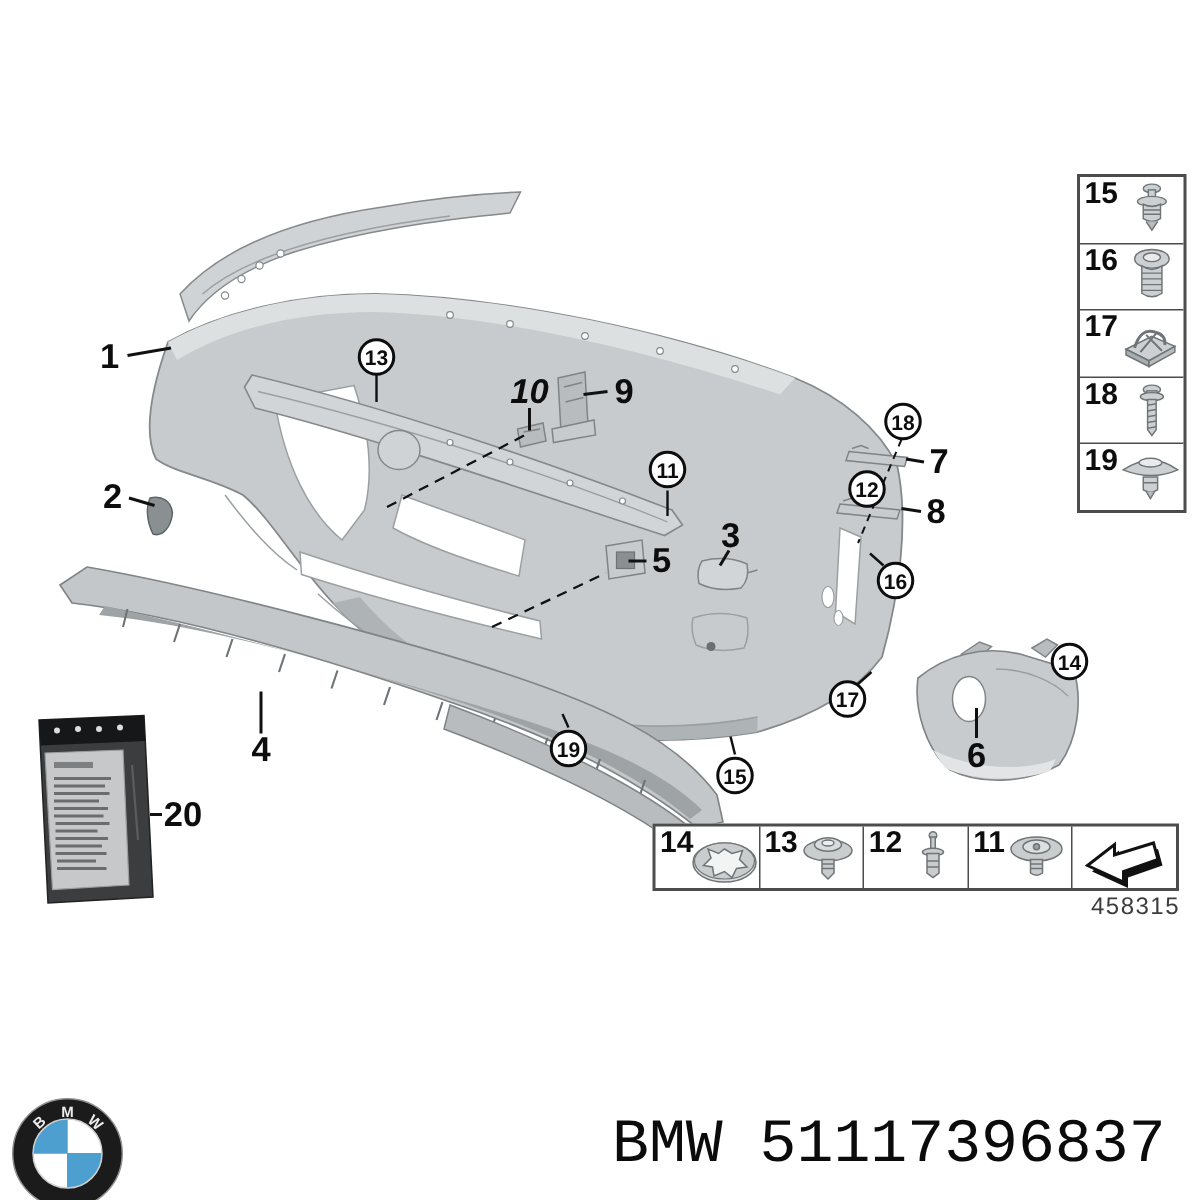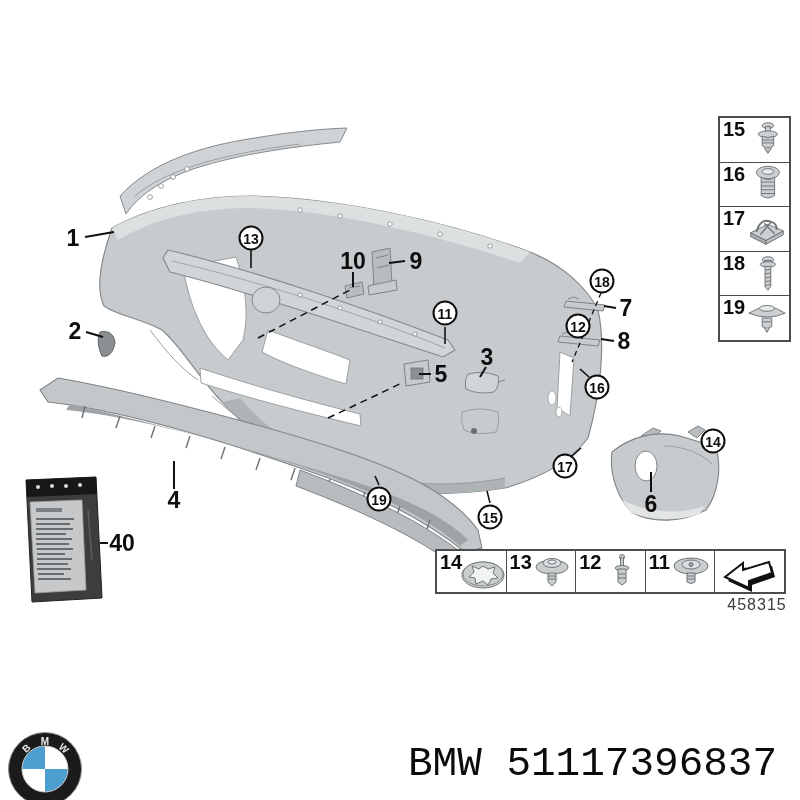--- a/index.html
+++ b/index.html
@@ -219,22 +219,22 @@
 <div style="position:absolute;left:0;top:0;width:800px;height:800px;pointer-events:none;">
     <div class="callout plain" style="left: 73px; top: 238px; pointer-events: auto;">1</div>
     <div class="callout plain" style="left: 75px; top: 331px; pointer-events: auto;">2</div>
     <div class="callout plain" style="left: 487px; top: 357px; pointer-events: auto;">3</div>
     <div class="callout plain" style="left: 174px; top: 500px; pointer-events: auto;">4</div>
     <div class="callout plain" style="left: 441px; top: 374px; pointer-events: auto;">5</div>
     <div class="callout plain" style="left: 651px; top: 504px; pointer-events: auto;">6</div>
     <div class="callout plain" style="left: 626px; top: 308px; pointer-events: auto;">7</div>
     <div class="callout plain" style="left: 624px; top: 341px; pointer-events: auto;">8</div>
     <div class="callout plain" style="left: 416px; top: 261px; pointer-events: auto;">9</div>
-    <div class="callout plain" style="left: 353px; top: 261px; pointer-events: auto;">10</div>
-    <div class="callout plain" style="left: 122px; top: 543px; pointer-events: auto;">40</div>
+    <div class="callout plain" style="left: 353px; top: 261px; pointer-events: auto; font-style: italic;">10</div>
+    <div class="callout plain" style="left: 122px; top: 543px; pointer-events: auto;">20</div>
     <div class="callout circled" style="left: 445px; top: 313px; pointer-events: auto;">11</div>
     <div class="callout circled" style="left: 578px; top: 326px; pointer-events: auto;">12</div>
     <div class="callout circled" style="left: 251px; top: 238px; pointer-events: auto;">13</div>
     <div class="callout circled" style="left: 713px; top: 441px; pointer-events: auto;">14</div>
     <div class="callout circled" style="left: 490px; top: 517px; pointer-events: auto;">15</div>
     <div class="callout circled" style="left: 597px; top: 387px; pointer-events: auto;">16</div>
     <div class="callout circled" style="left: 565px; top: 466px; pointer-events: auto;">17</div>
     <div class="callout circled" style="left: 602px; top: 281px; pointer-events: auto;">18</div>
     <div class="callout circled" style="left: 379px; top: 499px; pointer-events: auto;">19</div>
   </div>

